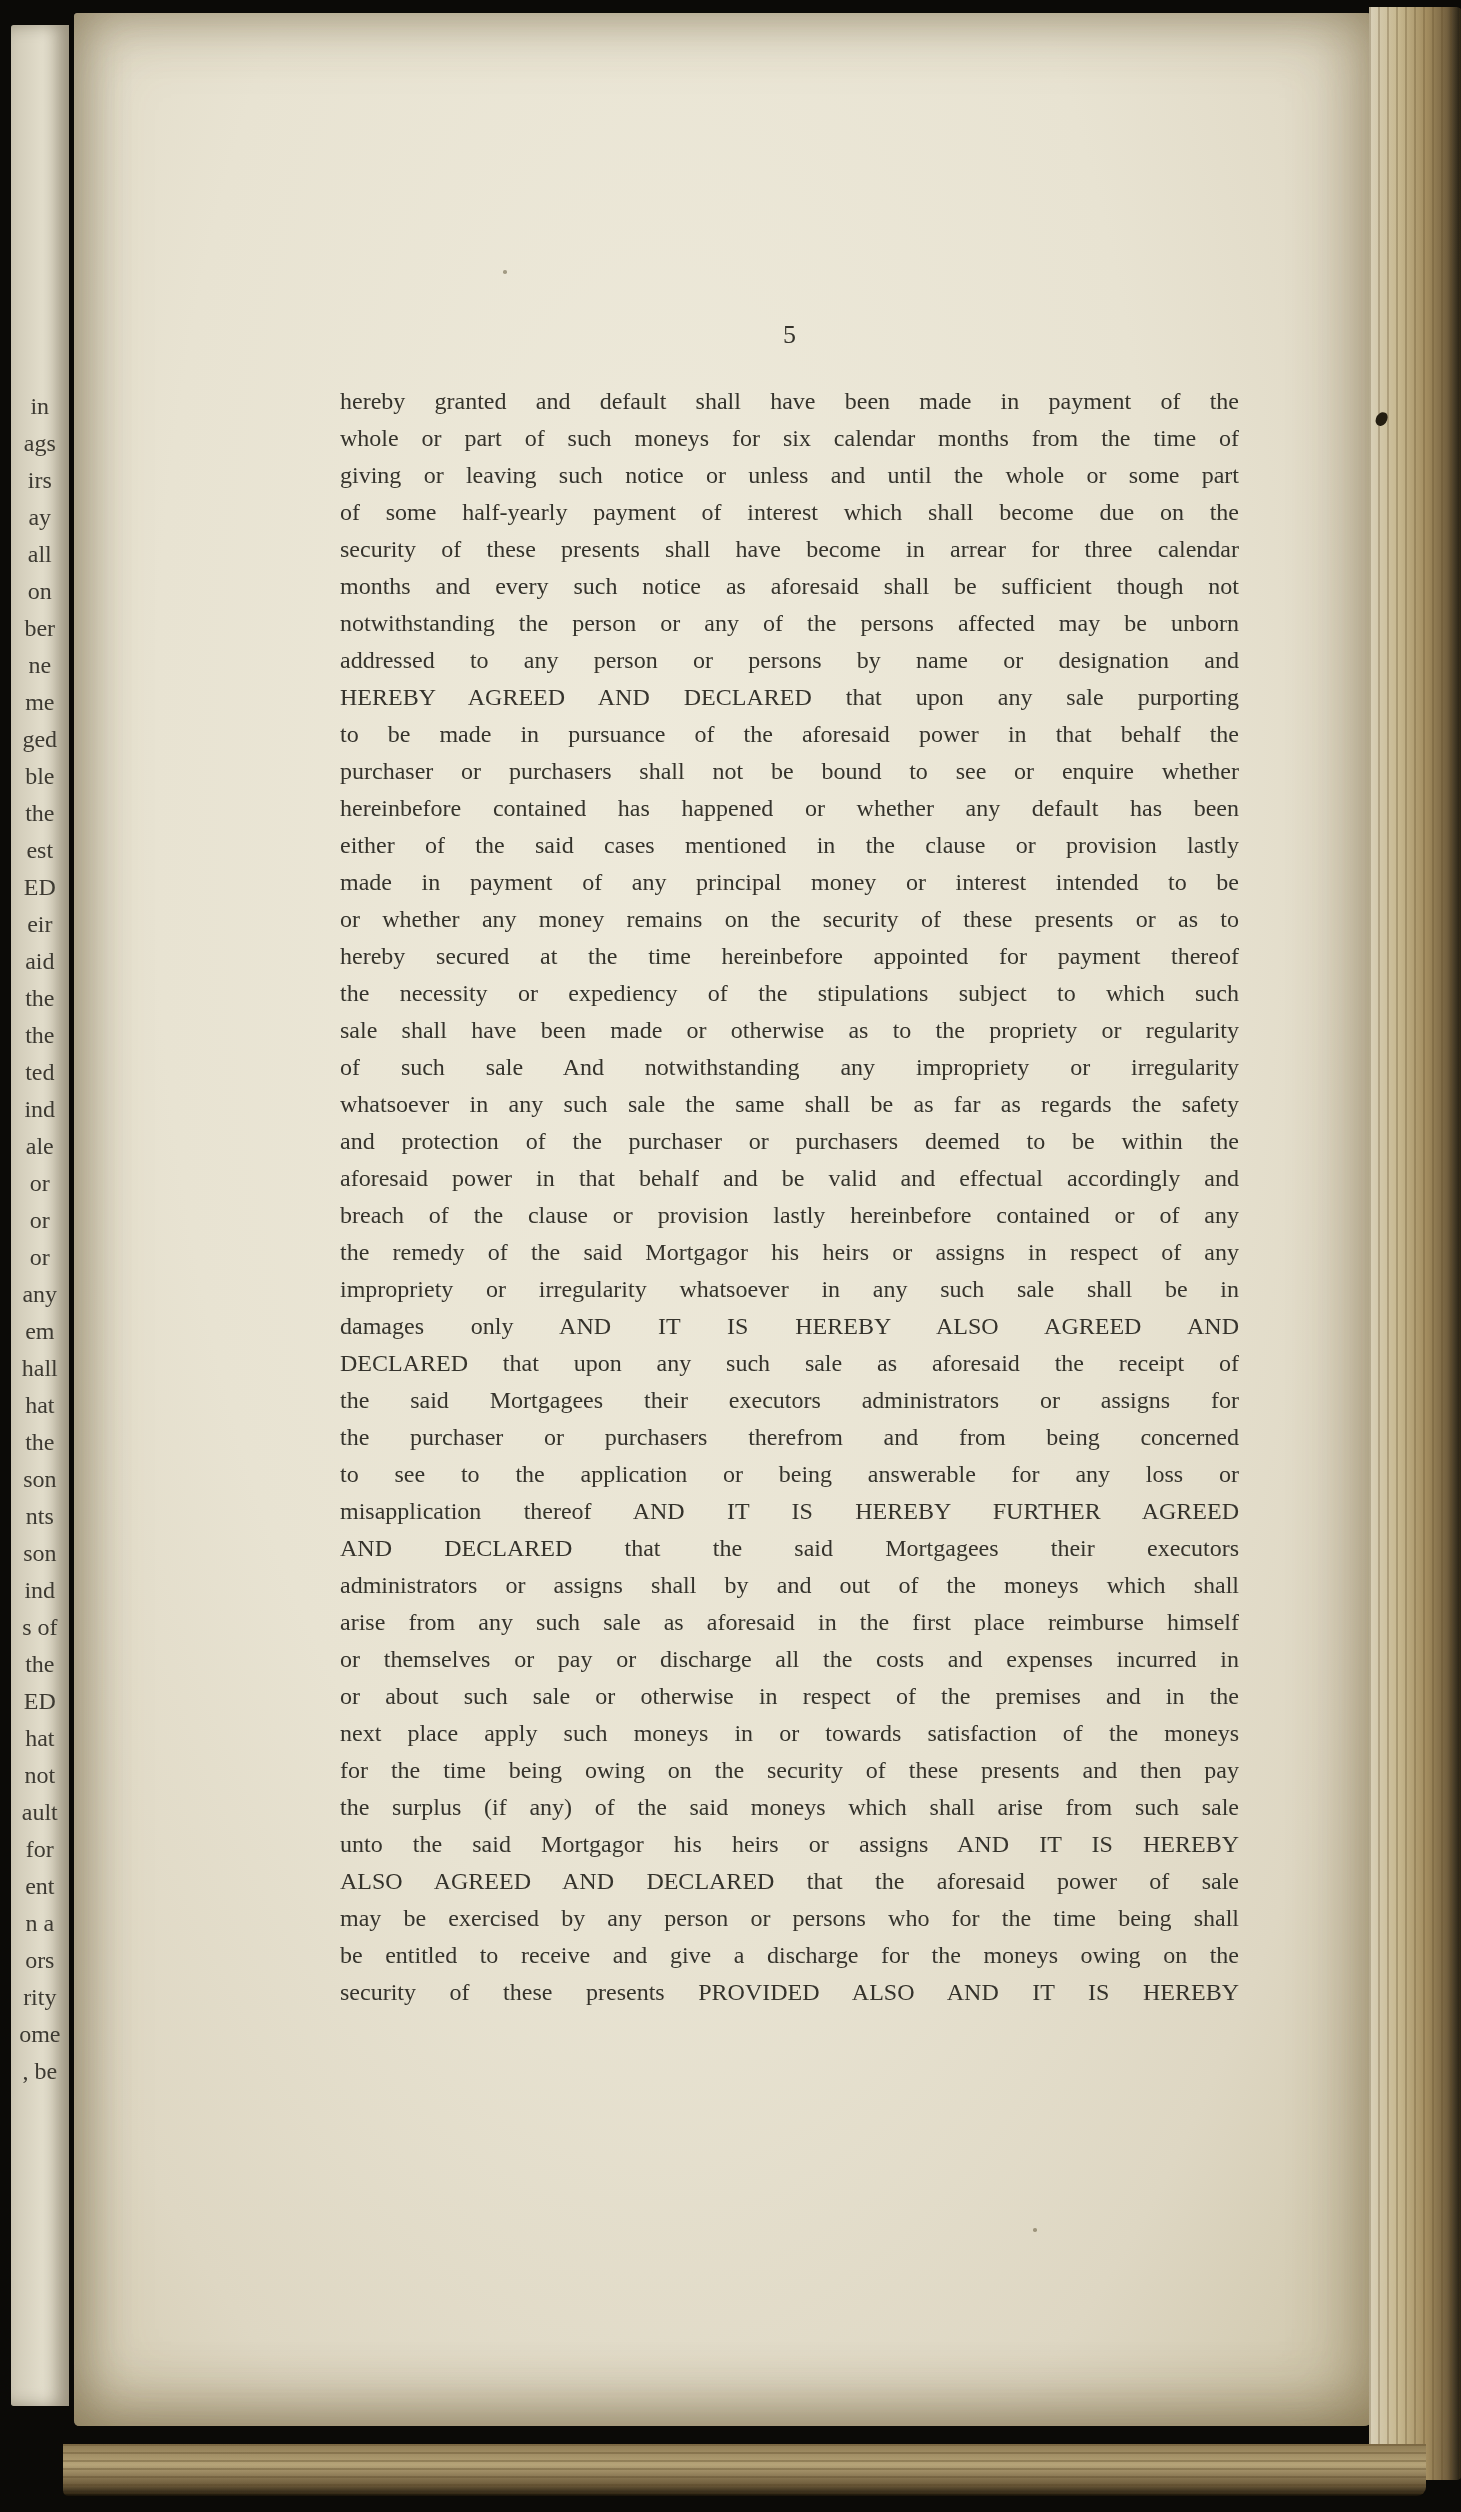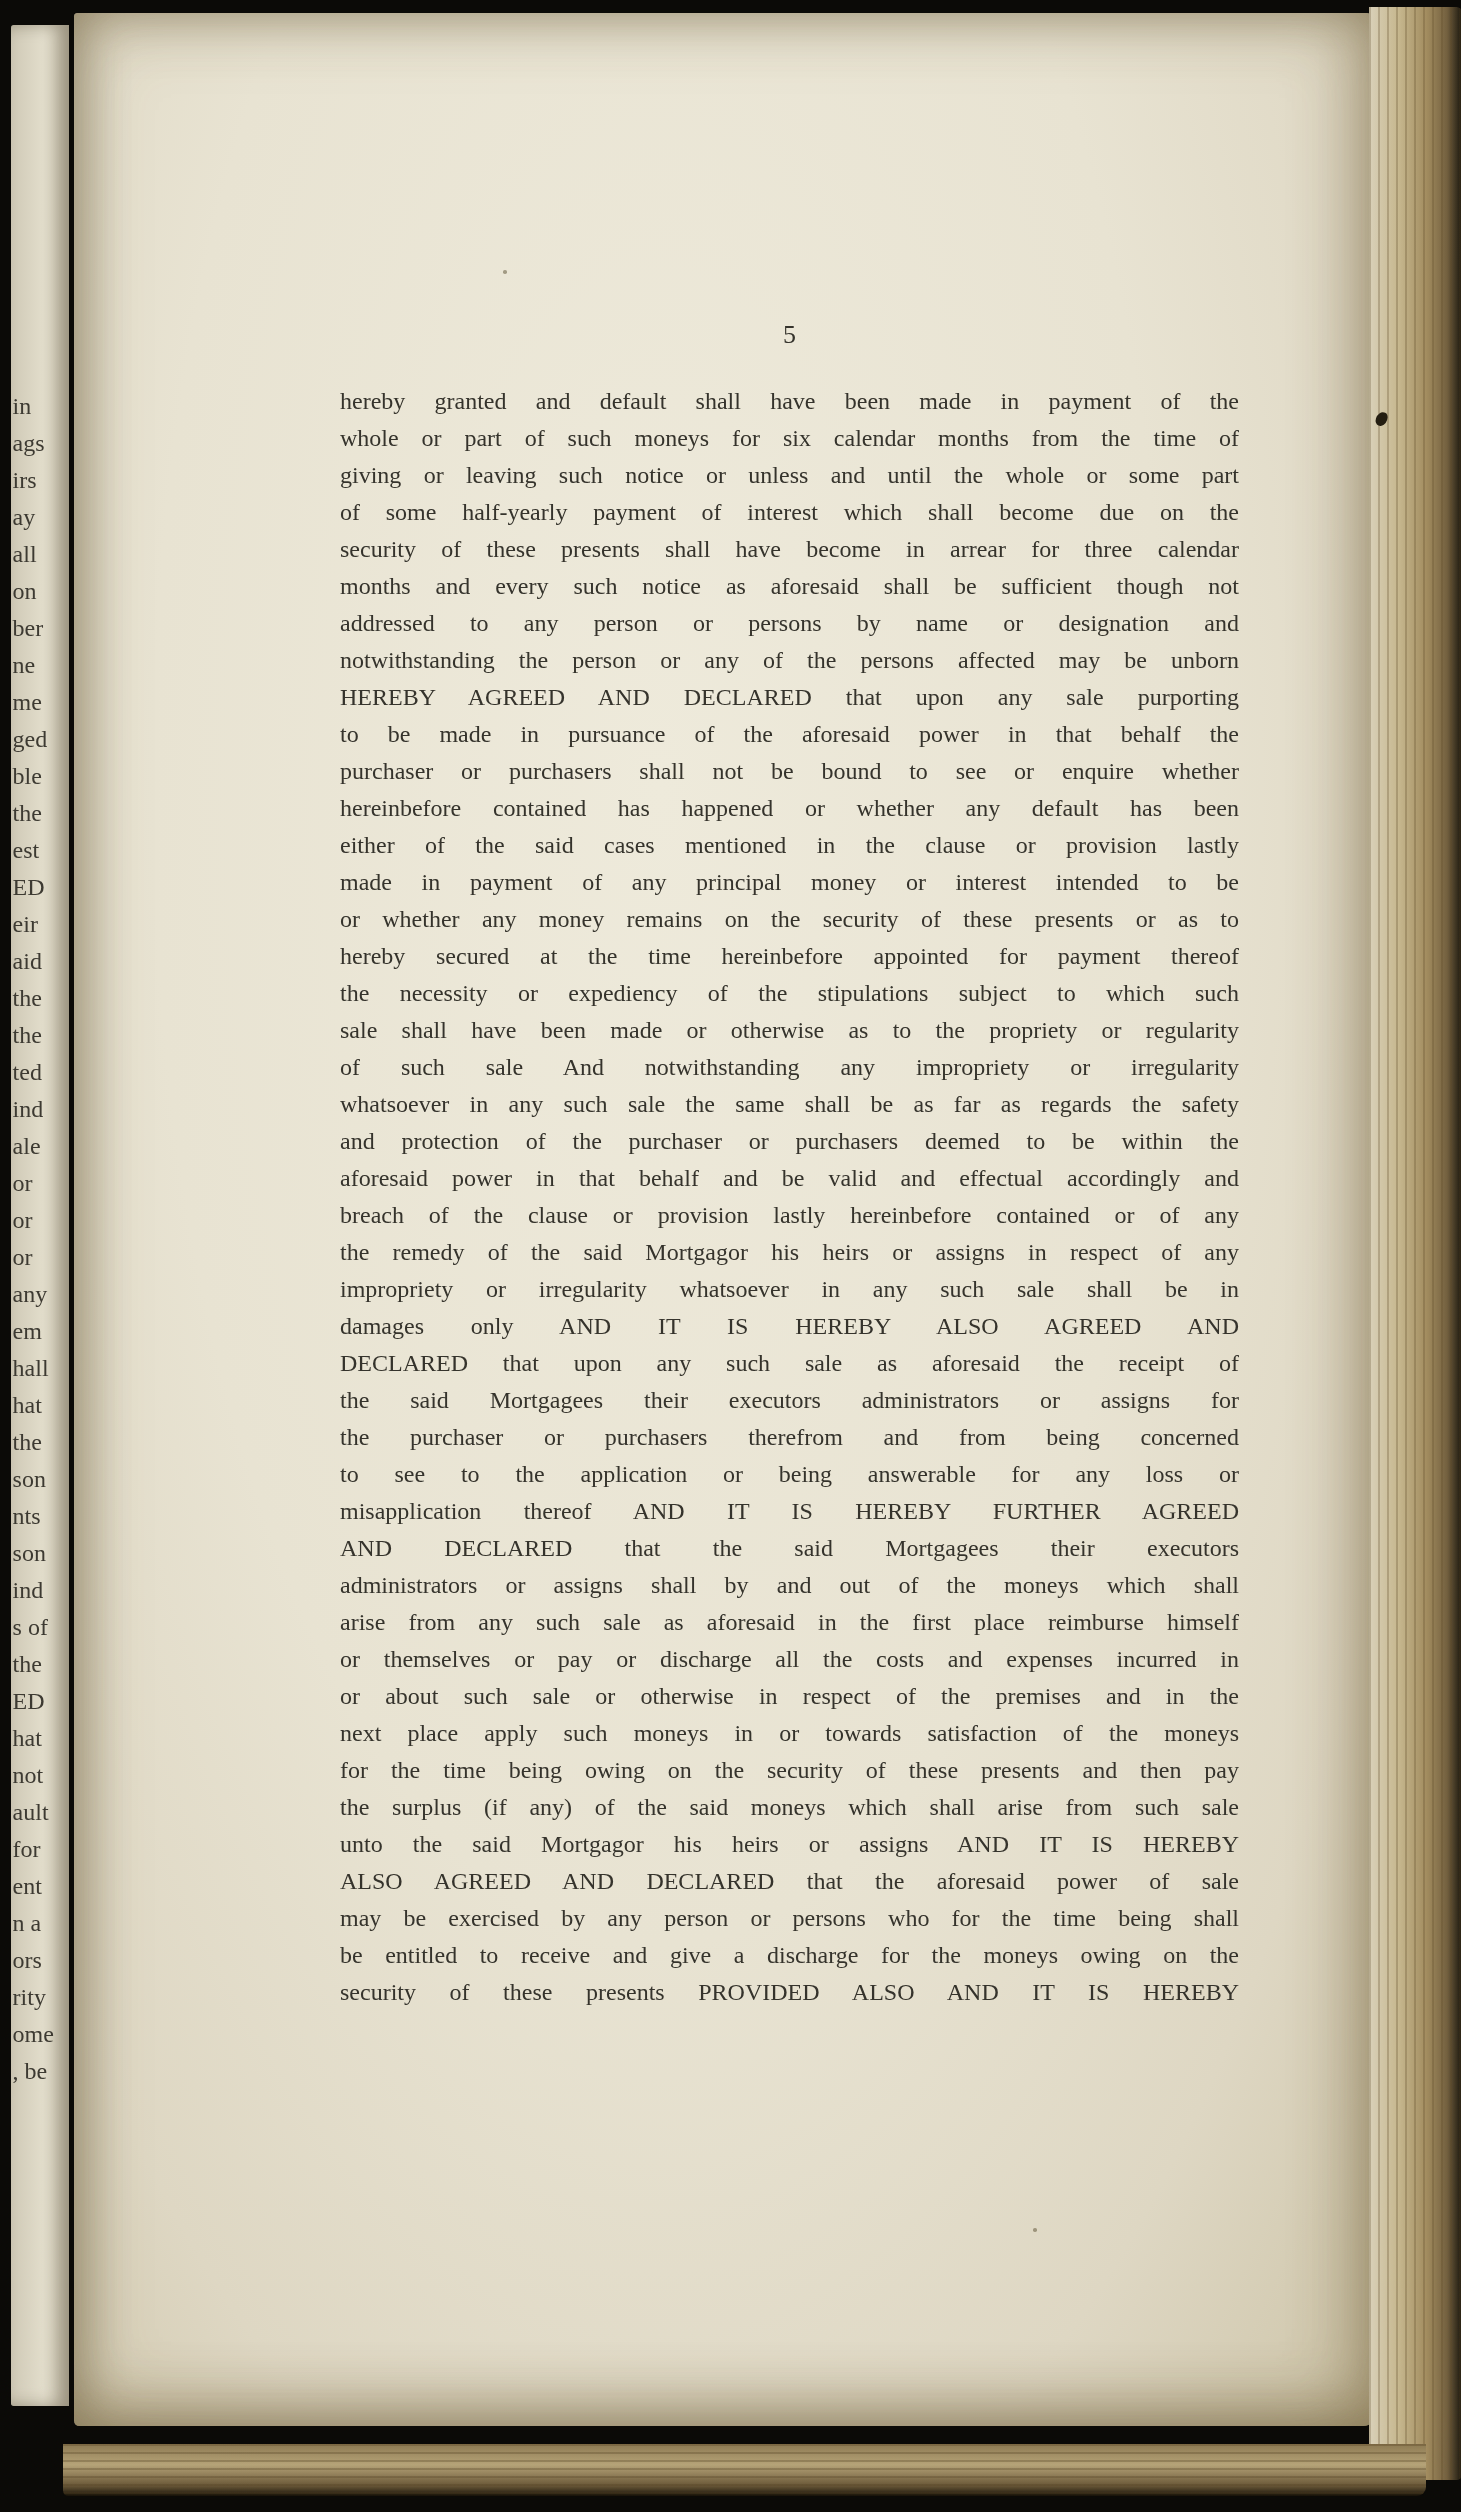--- a/index.html
+++ b/index.html
@@ -29,20 +29,21 @@
   .fragments {
     position: absolute;
     left: 9px;
     top: 388px;
     width: 58px;
     color: #3d3a32;
     font-size: 24px;
     line-height: 37px;
     white-space: nowrap;
     overflow: hidden;
+    text-align: center;
   }
   .fragment { padding-left: 3.6px; }
 
   
   .main-page {
     position: absolute;
     left: 74px;
     top: 12.6px;
     right: 86px;
     bottom: 86px;
@@ -239,23 +240,23 @@
         <div class="text-line">whole or part of such moneys for six calendar months from the time of</div>
 
         <div class="text-line">giving or leaving such notice or unless and until the whole or some part</div>
 
         <div class="text-line">of some half-yearly payment of interest which shall become due on the</div>
 
         <div class="text-line">security of these presents shall have become in arrear for three calendar</div>
 
         <div class="text-line">months and every such notice as aforesaid shall be sufficient though not</div>
 
+        <div class="text-line">notwithstanding the person or any of the persons affected may be unborn</div>
+
         <div class="text-line">addressed to any person or persons by name or designation and</div>
-
-        <div class="text-line">notwithstanding the person or any of the persons affected may be unborn</div>
 
 
         <div class="text-line">HEREBY AGREED AND DECLARED that upon any sale purporting</div>
 
         <div class="text-line">to be made in pursuance of the aforesaid power in that behalf the</div>
 
         <div class="text-line">purchaser or purchasers shall not be bound to see or enquire whether</div>
 
         <div class="text-line">hereinbefore contained has happened or whether any default has been</div>
 

